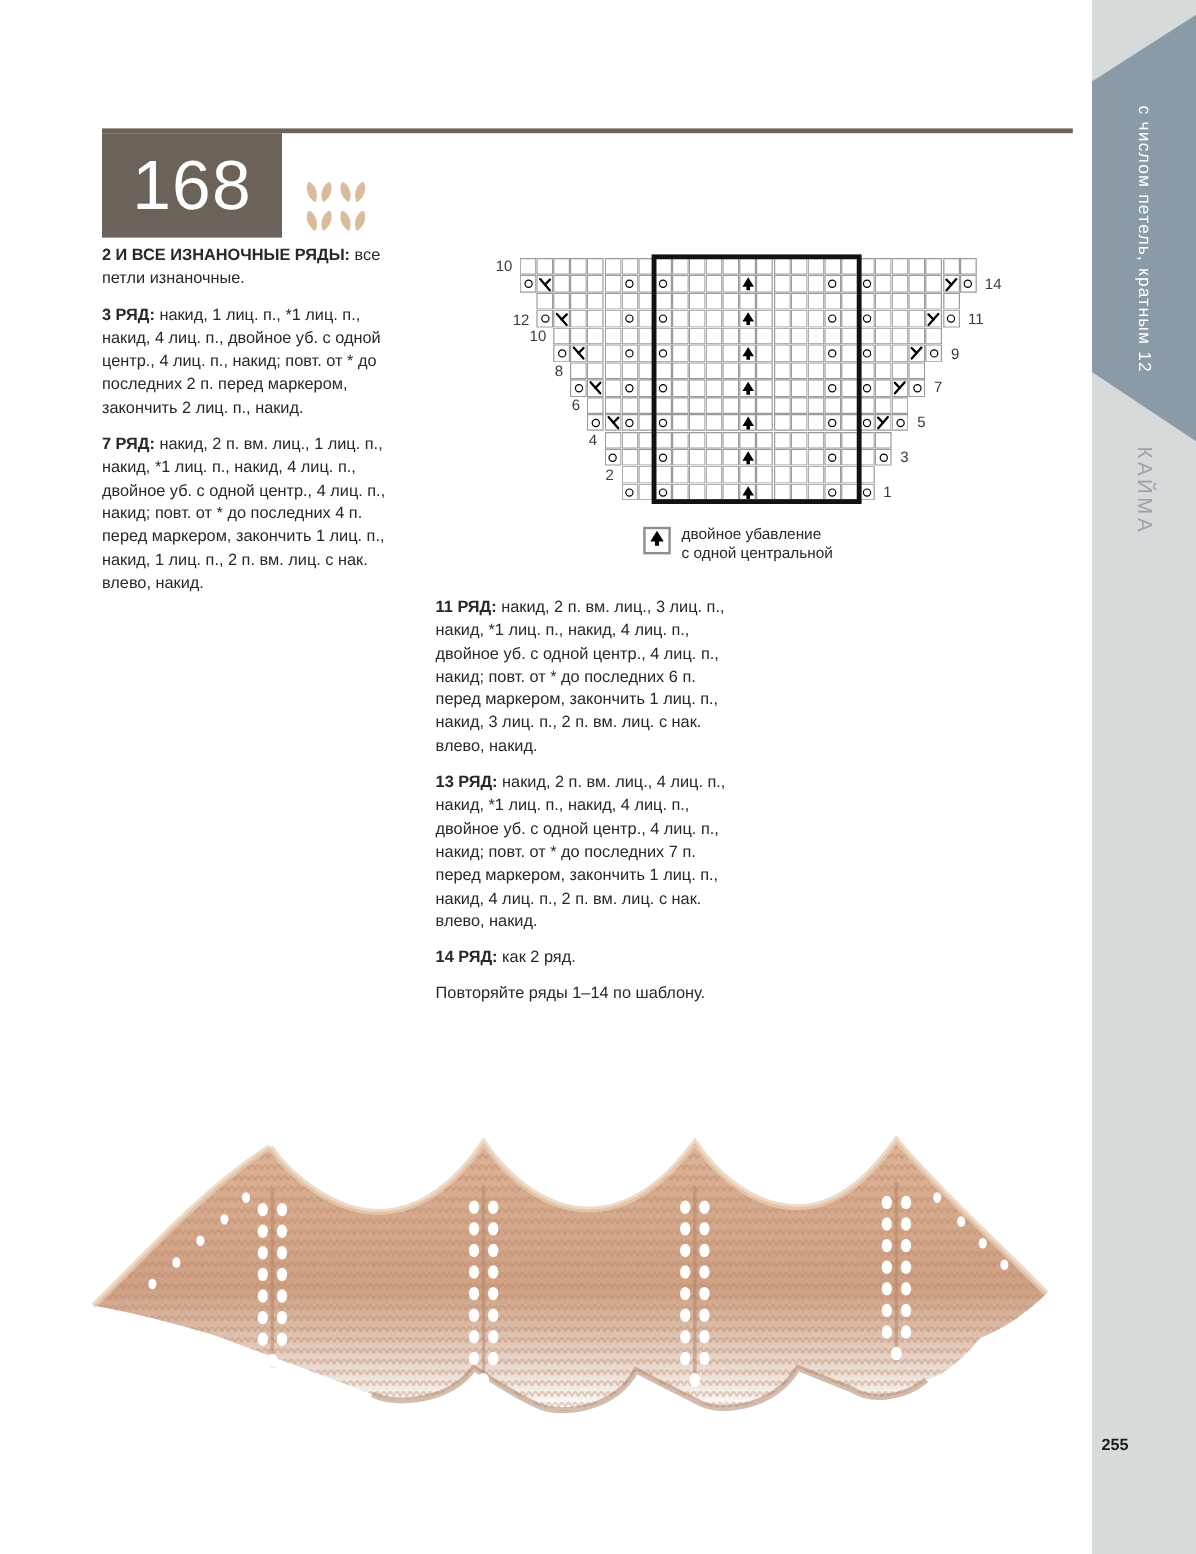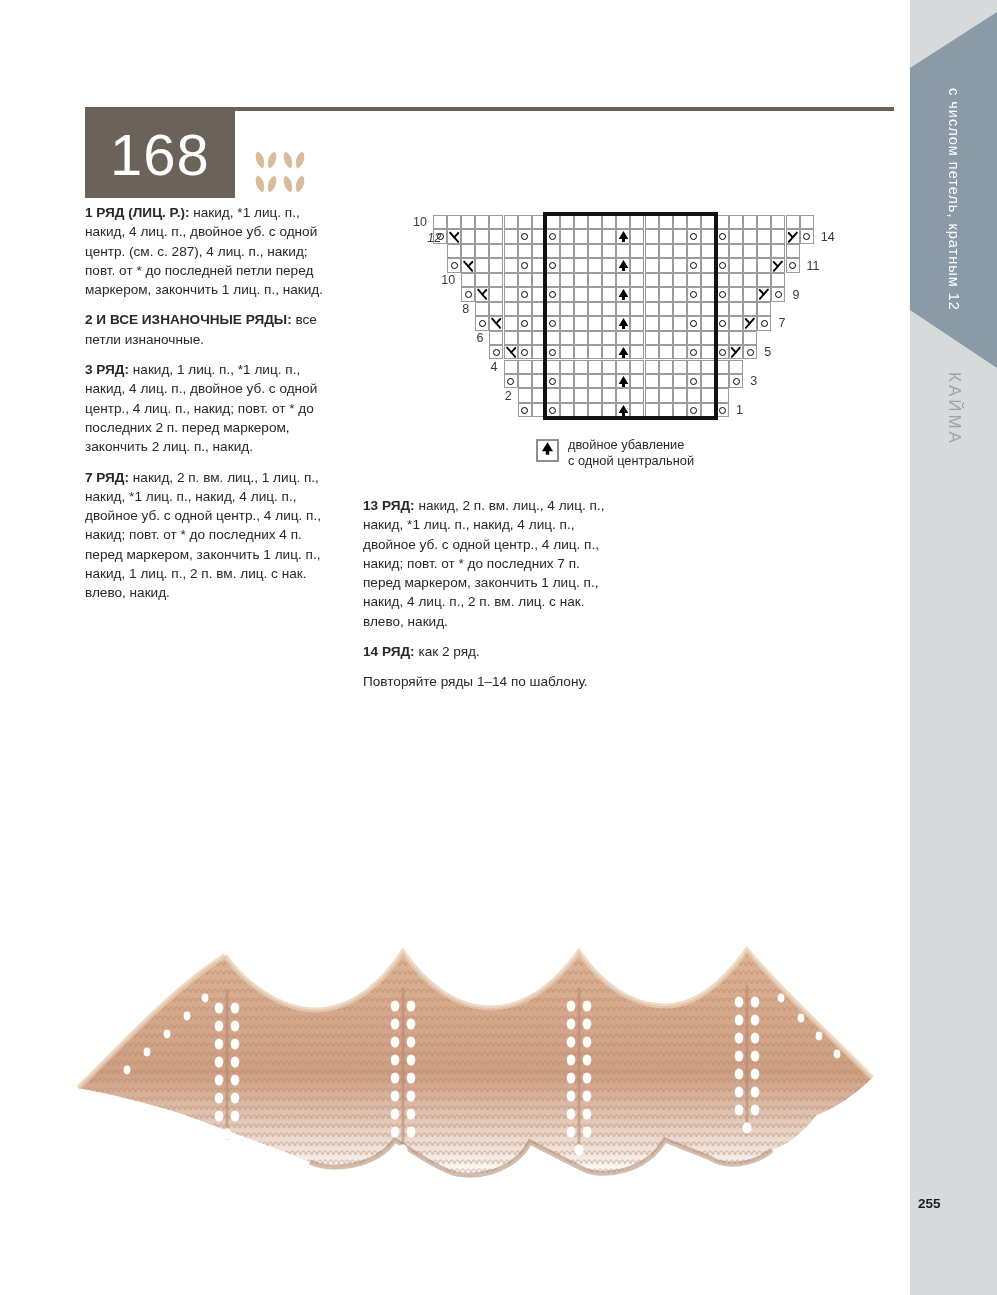--- a/index.html
+++ b/index.html
@@ -57,26 +57,26 @@
       <path d="M48,2 C53,6 53,15 48,20 C43,15 43,6 48,2Z" transform="rotate(18 48 11)"></path>
       <path d="M8,26 C13,30 13,39 8,44 C3,39 3,30 8,26Z" transform="rotate(-18 8 35)"></path>
       <path d="M20,26 C25,30 25,39 20,44 C15,39 15,30 20,26Z" transform="rotate(18 20 35)"></path>
       <path d="M36,26 C41,30 41,39 36,44 C31,39 31,30 36,26Z" transform="rotate(-18 36 35)"></path>
       <path d="M48,26 C53,30 53,39 48,44 C43,39 43,30 48,26Z" transform="rotate(18 48 35)"></path>
     </g>
   </svg>
 </div>
 
 <div class="abs col" id="colL">
-    <p><b>1 РЯД (ЛИЦ. Р.): </b>накид, *1 лиц. п., накид, 4 лиц. п., двойное уб. с одной центр. (см. с. 287), 4 лиц. п., накид; повт. от * до последней петли перед маркером, закончить 1 лиц. п., накид.</p>
     <p><b>2 И ВСЕ ИЗНАНОЧНЫЕ РЯДЫ: </b>все петли изнаночные.</p>
     <p><b>3 РЯД: </b>накид, 1 лиц. п., *1 лиц. п., накид, 4 лиц. п., двойное уб. с одной центр., 4 лиц. п., накид; повт. от * до последних 2 п. перед маркером, закончить 2 лиц. п., накид.</p>
     <p><b>7 РЯД: </b>накид, 2 п. вм. лиц., 1 лиц. п., накид, *1 лиц. п., накид, 4 лиц. п., двойное уб. с одной центр., 4 лиц. п., накид; повт. от * до последних 4 п. перед маркером, закончить 1 лиц. п., накид, 1 лиц. п., 2 п. вм. лиц. с нак. влево, накид.</p>
   </div>
 <div class="abs col" id="colR">
+    <p><b>11 РЯД: </b>накид, 2 п. вм. лиц., 3 лиц. п., накид, *1 лиц. п., накид, 4 лиц. п., двойное уб. с одной центр., 4 лиц. п., накид; повт. от * до последних 6 п. перед маркером, закончить 1 лиц. п., накид, 3 лиц. п., 2 п. вм. лиц. с нак. влево, накид.</p>
     <p><b>13 РЯД: </b>накид, 2 п. вм. лиц., 4 лиц. п., накид, *1 лиц. п., накид, 4 лиц. п., двойное уб. с одной центр., 4 лиц. п., накид; повт. от * до последних 7 п. перед маркером, закончить 1 лиц. п., накид, 4 лиц. п., 2 п. вм. лиц. с нак. влево, накид.</p>
     <p><b>14 РЯД: </b>как 2 ряд.</p>
     <p>Повторяйте ряды 1–14 по шаблону.</p>
   </div>
 
 <div class="abs" id="chart">
     <div class="cell" style="left: 0px; top: 0px;"></div>
     <div class="cell" style="left: 14.1px; top: 0px;"></div>
     <div class="cell" style="left: 28.2px; top: 0px;"></div>
     <div class="cell" style="left: 42.3px; top: 0px;"></div>
@@ -180,21 +180,21 @@
     <div class="cell" style="left: 225.6px; top: 28.9px;"></div>
     <div class="cell" style="left: 239.7px; top: 28.9px;"></div>
     <div class="cell" style="left: 253.8px; top: 28.9px;"></div>
     <div class="cell" style="left: 267.9px; top: 28.9px;"></div>
     <div class="cell" style="left: 282px; top: 28.9px;"></div>
     <div class="cell" style="left: 296.1px; top: 28.9px;"></div>
     <div class="cell" style="left: 310.2px; top: 28.9px;"></div>
     <div class="cell" style="left: 324.3px; top: 28.9px;"></div>
     <div class="cell" style="left: 338.4px; top: 28.9px;"></div>
     <div class="cell" style="left: 352.5px; top: 28.9px;"></div>
-    <span class="rownum l" style="left: -13.9px; top: 16px; font-style: italic;">12</span>
+    <span class="rownum l" style="left: -13.9px; top: 45px;">12</span>
     <div class="cell" style="left: 14.1px; top: 43.35px;">
       <span class="yo"></span>
     </div>
     <div class="cell" style="left: 28.2px; top: 43.35px;">
       <svg width="14" height="14" viewBox="0 0 14 14">
         <g stroke="#000" stroke-width="1.9" stroke-linecap="round">
           <line x1="3.1" y1="2.6" x2="11.2" y2="11.8"></line>
           <line x1="11.3" y1="3.0" x2="7.1" y2="7.3"></line>
         </g>
       </svg>

